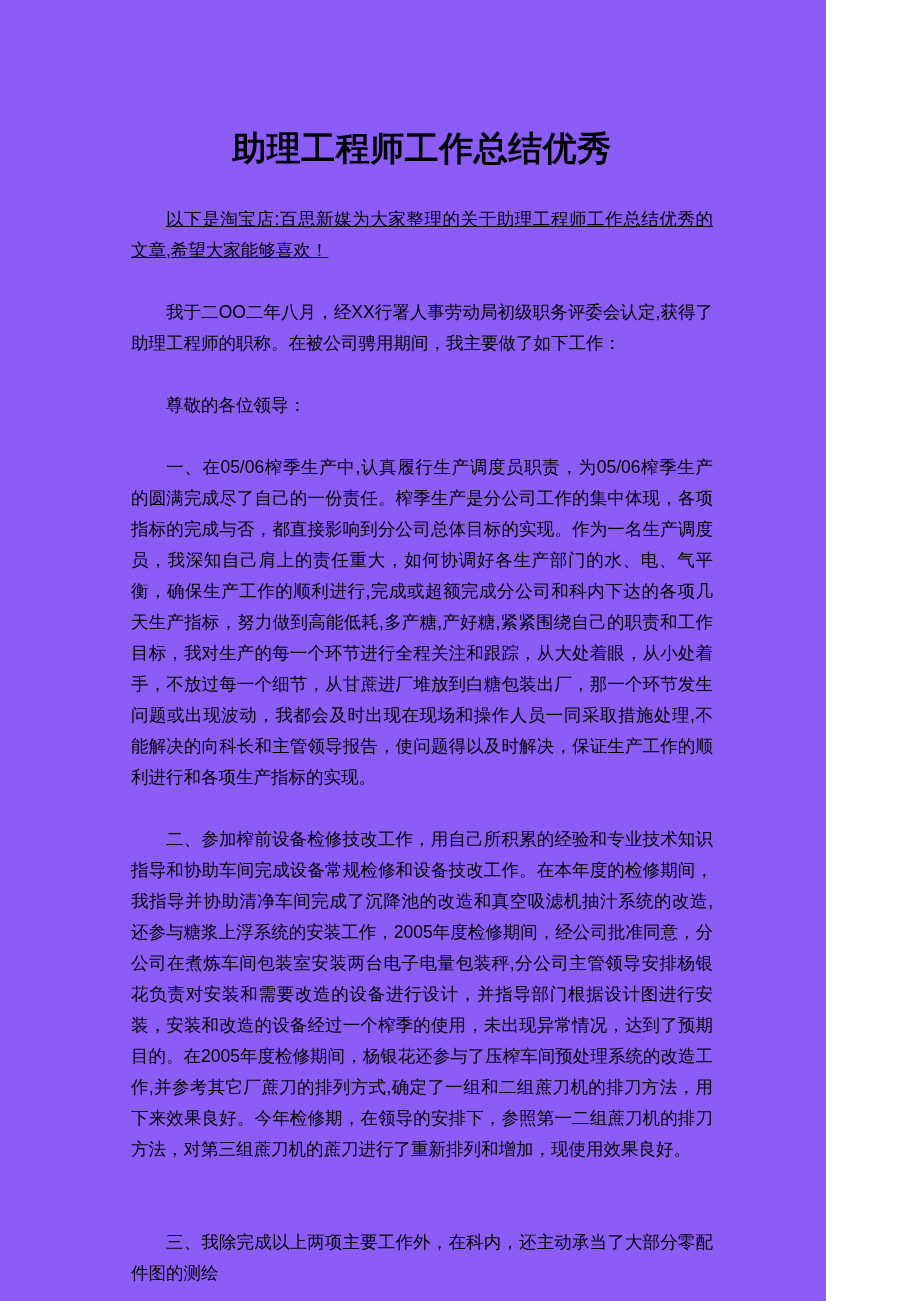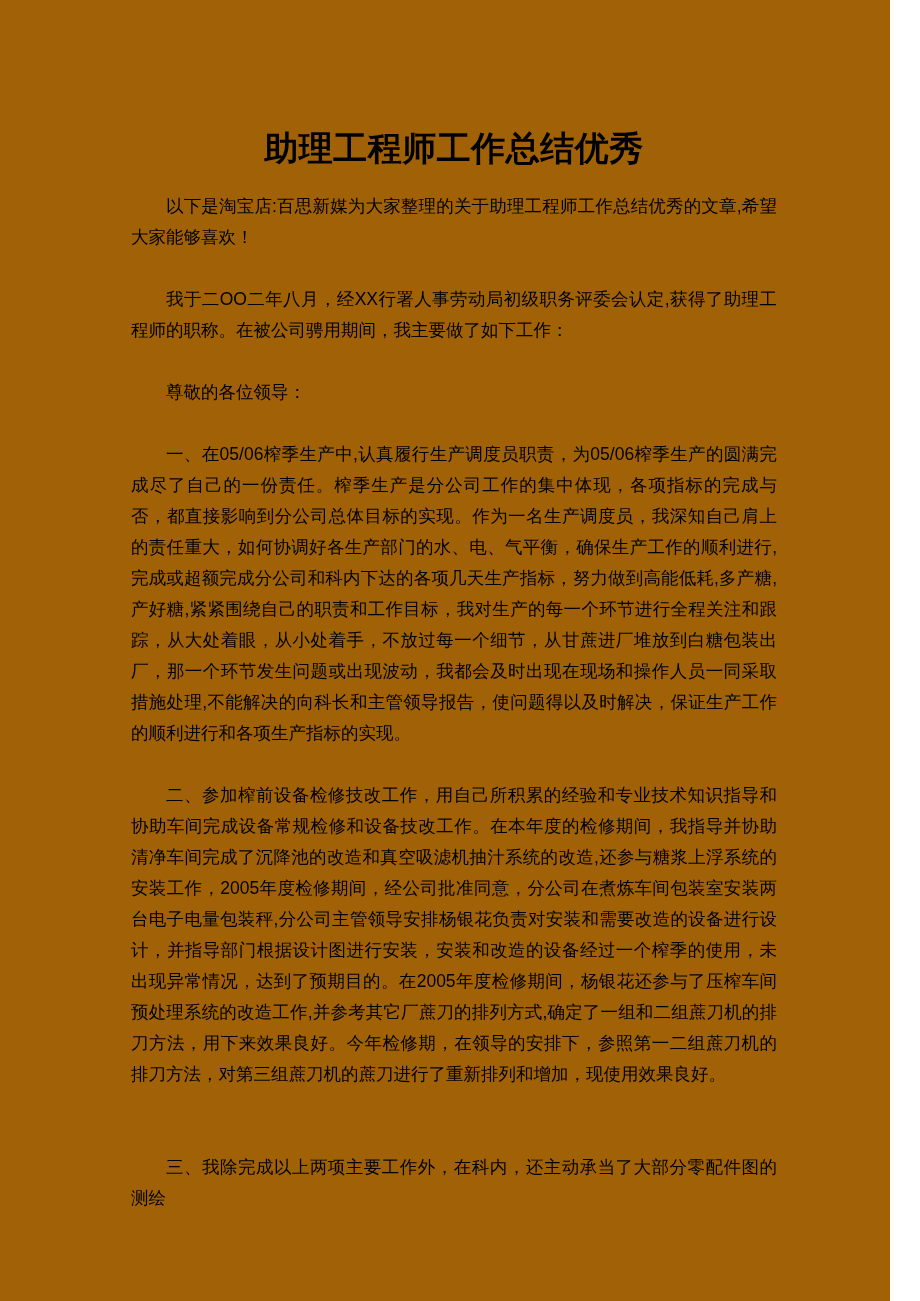--- a/index.html
+++ b/index.html
@@ -8,23 +8,23 @@
     background: #ffffff;
   }
   body {
     width: 920px;
     height: 1301px;
     overflow: hidden;
     font-family: "Liberation Sans", sans-serif;
   }
   .page {
     box-sizing: border-box;
-    width: 890px;
+    width: 826px;
     height: 1301px;
-    background: #a16207;
+    background: #8b5cf6;
     padding: 127px 113px 0 131px;
     color: #000000;
   }
   .doc-title {
     margin: 0;
     font-size: 34px;
     line-height: 42px;
     font-weight: bold;
     text-align: center;
     letter-spacing: 0.5px;
@@ -34,21 +34,22 @@
     margin: 31px 0 0 0;
     font-size: 17.5px;
     line-height: 31px;
     text-align: justify;
     text-indent: 2em;
     letter-spacing: 0;
     color: #000000;
     word-break: break-all;
   }
   .doc-paragraph.first-after-title {
-    margin-top: 22px;
+    margin-top: 35px;
+    text-decoration: underline;
   }
   .doc-paragraph.extra-gap {
     margin-top: 62px;
   }
 </style>
 </head>
 <body>
 
 <main class="page">
   <h1 class="doc-title">助理工程师工作总结优秀</h1>

